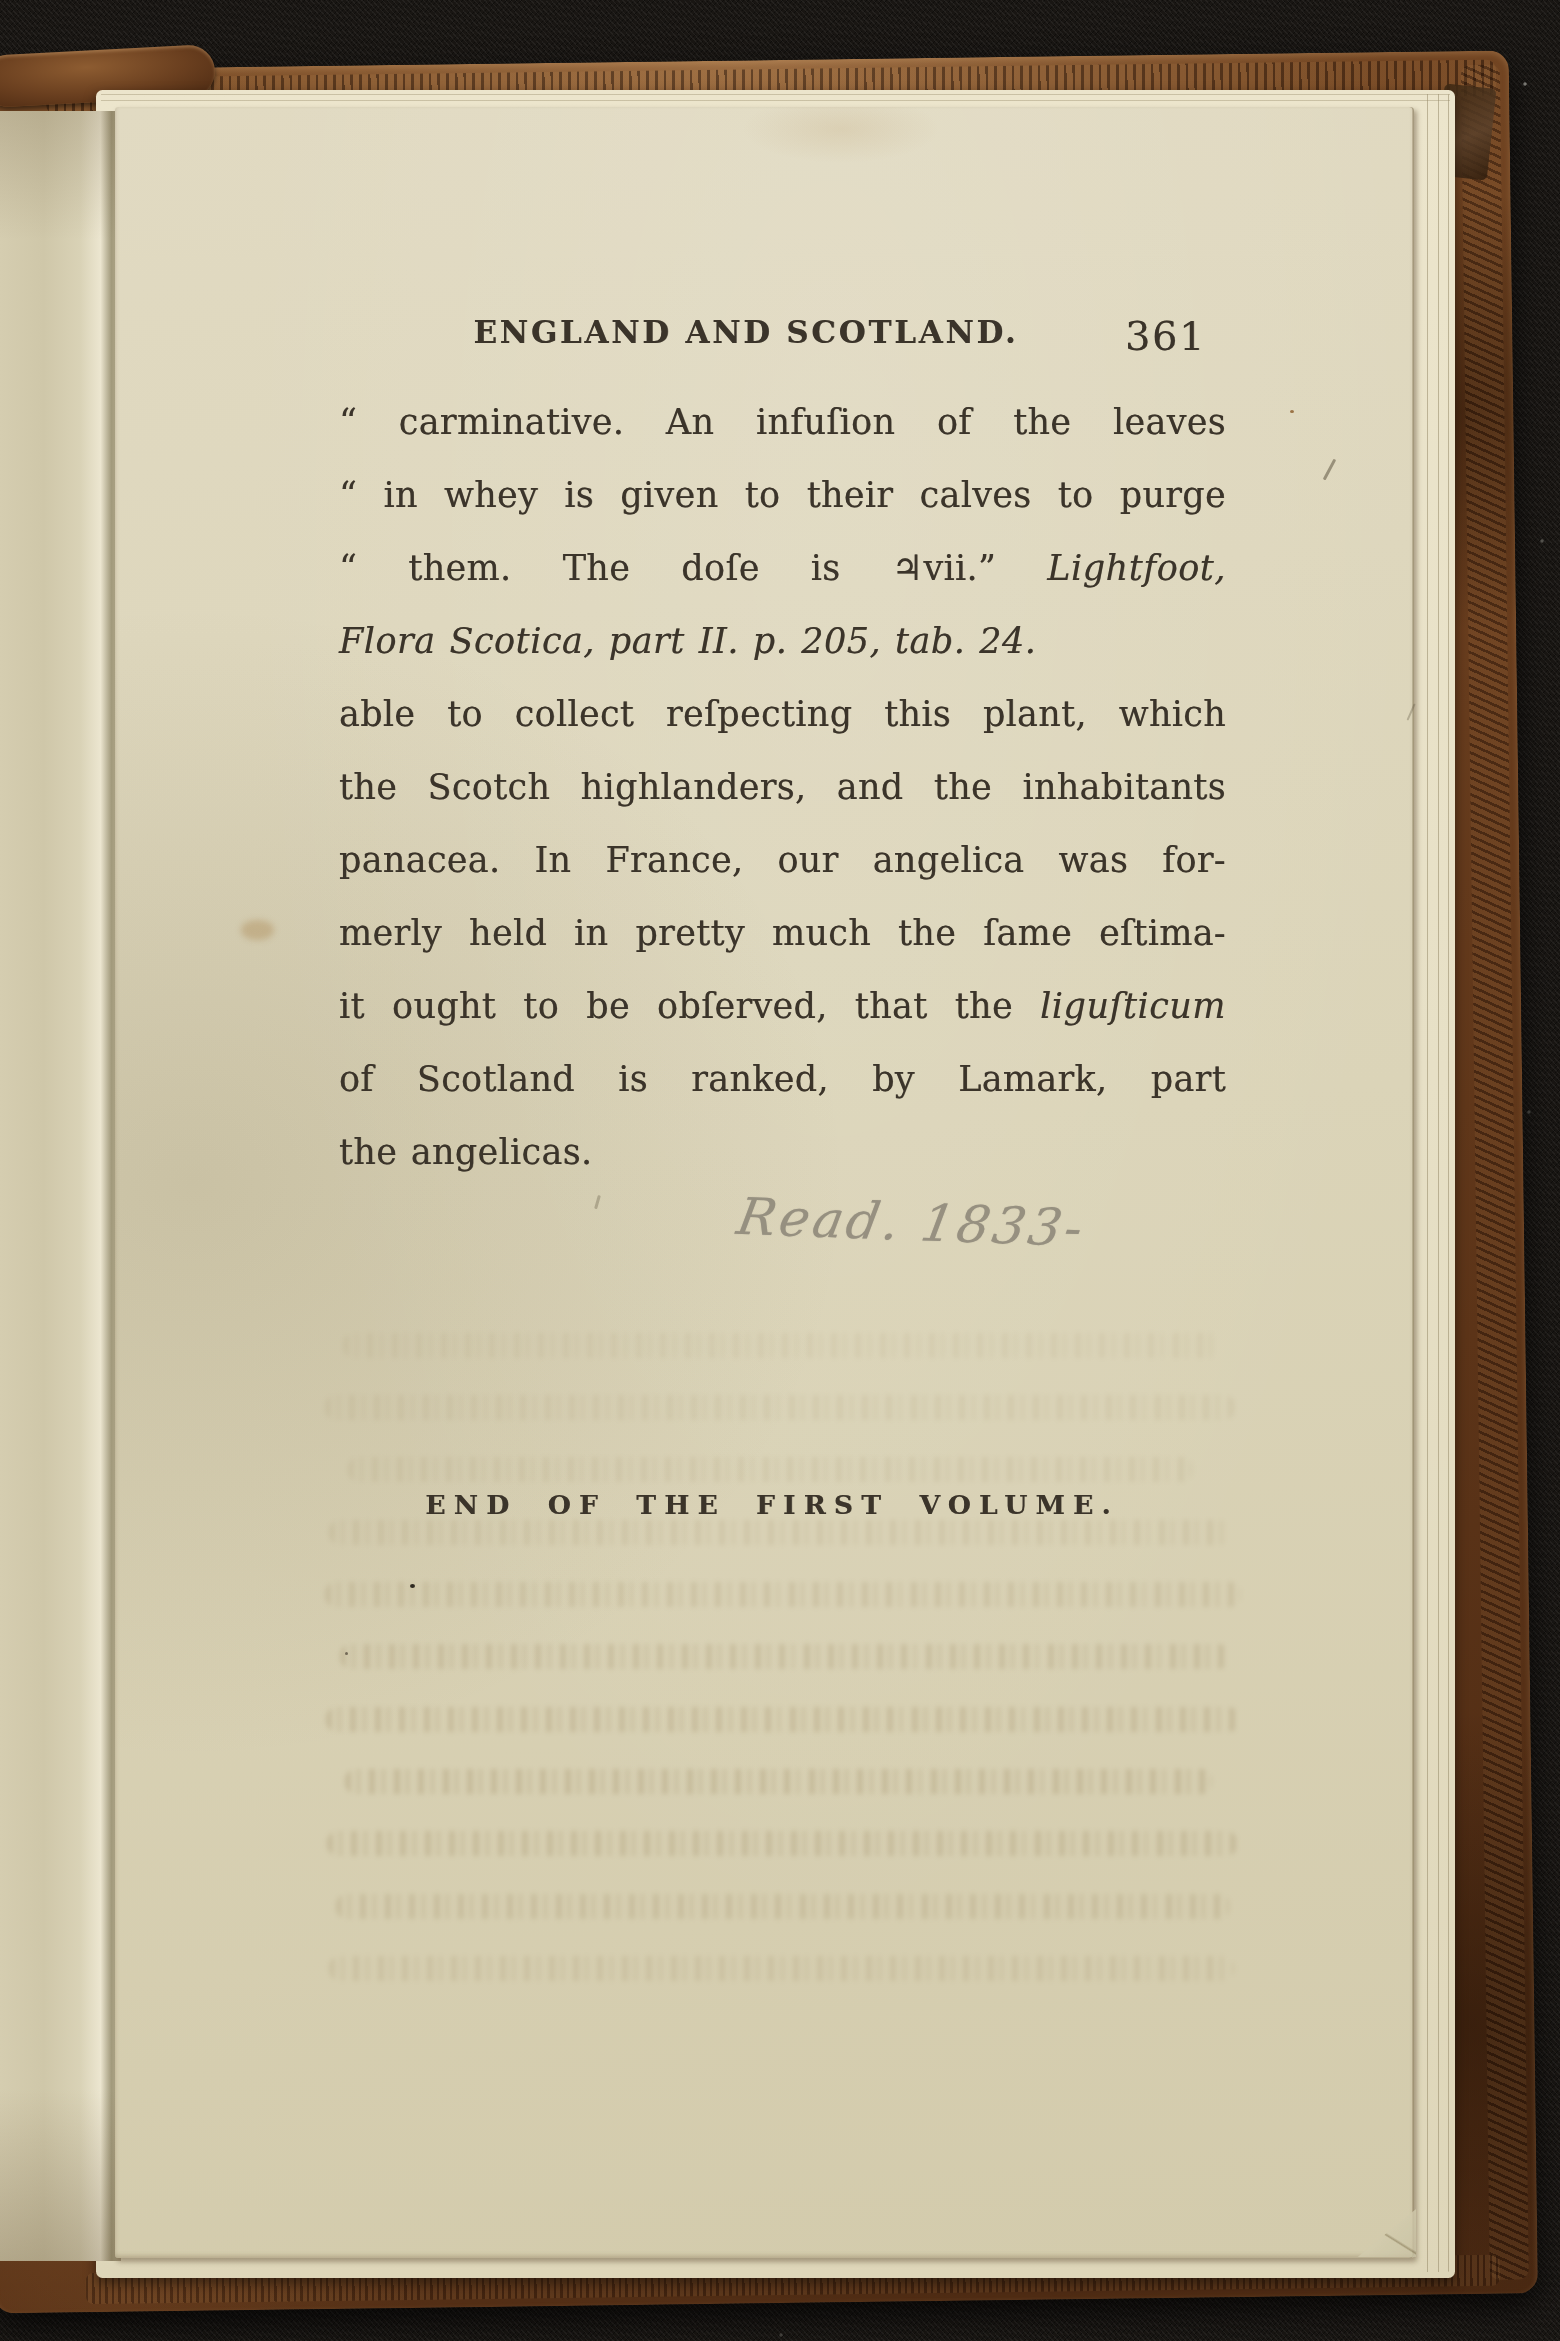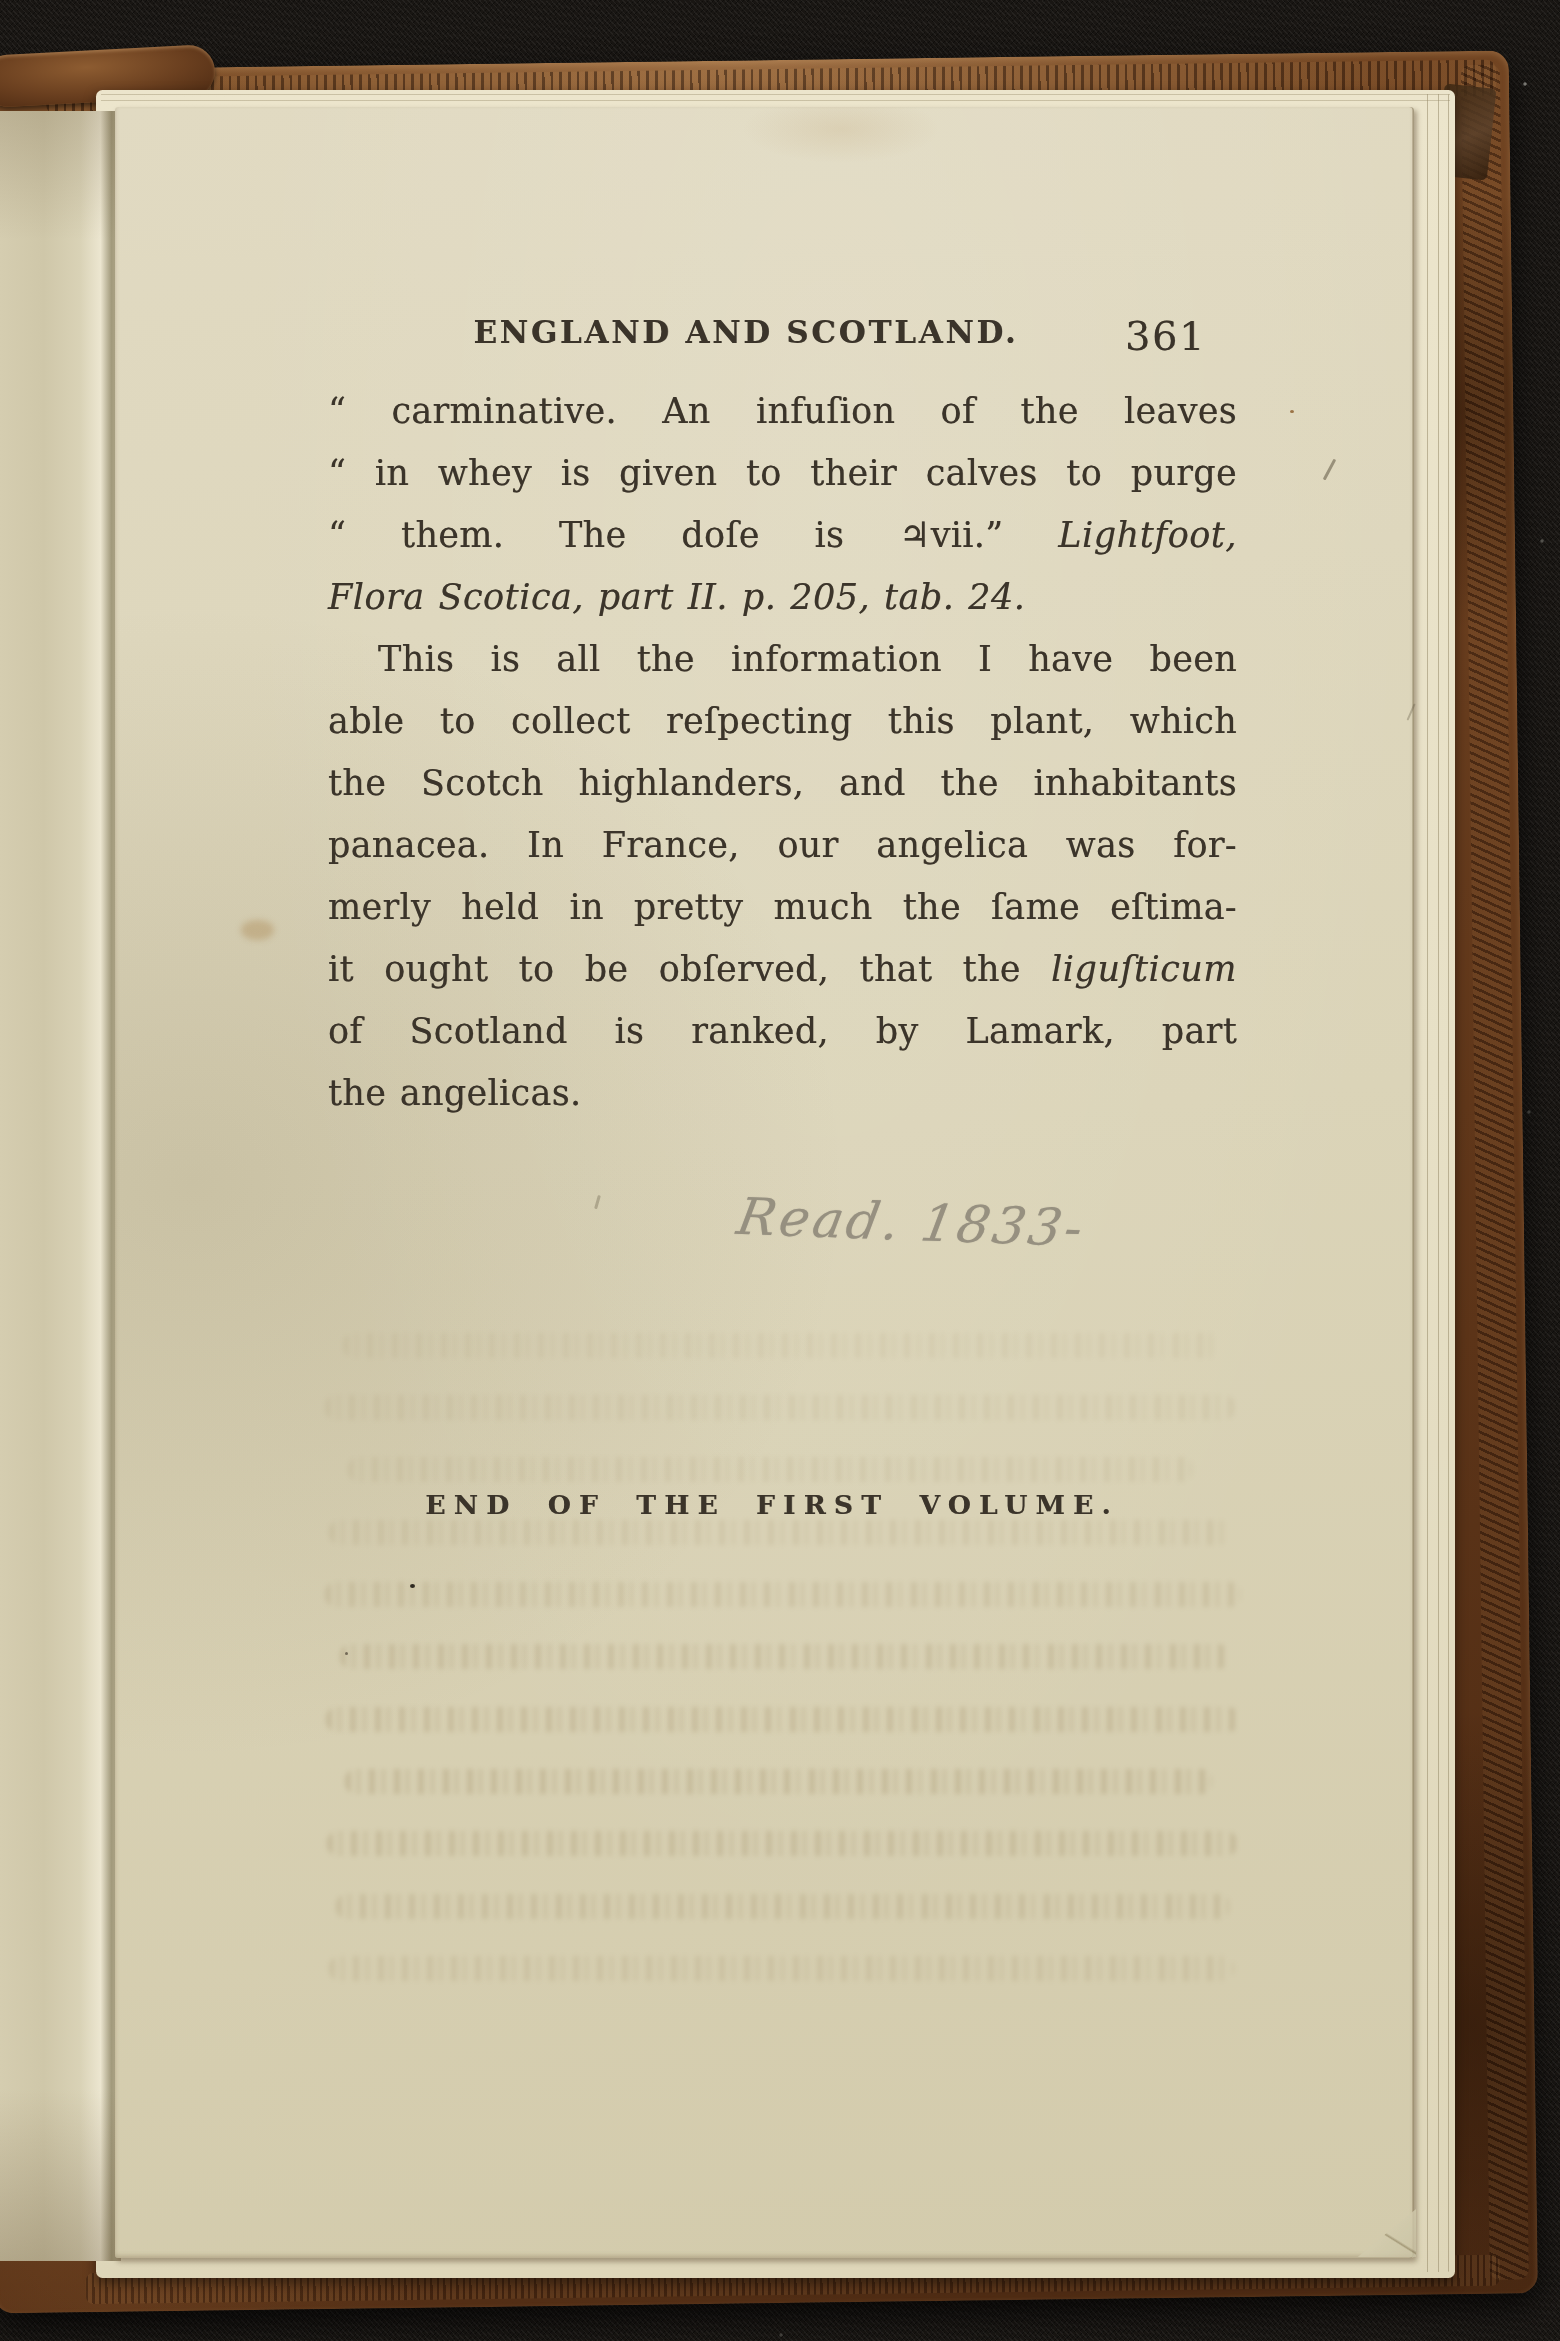--- a/index.html
+++ b/index.html
@@ -83,21 +83,21 @@
     box-shadow:2.2px 3.3px 5.4px rgba(70,50,25,.38), inset -1.6px 0 0 rgba(110,95,65,.45), inset 0 -2.2px 4.3px rgba(110,90,55,.30);
     color:#3b342a;}
   
   .header{position:absolute;top:207px;left:0;width:100%;height:38px;}
   .title{position:absolute;left:631px;transform:translateX(-50%);white-space:nowrap;
     font-size:31px;letter-spacing:2.7px;font-weight:bold;
     text-shadow:0.3px 0.3px 0.4px rgba(58,50,40,.5);}
   .pagenum{position:absolute;left:1010px;top:-1.1px;font-size:40px;letter-spacing:1.6px;
     text-shadow:0.3px 0.3px 0.4px rgba(58,50,40,.5);}
   .body{position:absolute;top:271px;left:208px;width:919px;font-size:35px;}
-  .body p{margin:5px;height:57px;line-height:57px;white-space:nowrap;
+  .body p{margin:16px;height:57px;line-height:57px;white-space:nowrap;
     text-align:justify;text-align-last:justify;letter-spacing:0.3px;word-spacing:2.2px;
     text-shadow:0.3px 0.4px 0.5px rgba(58,50,40,.45), -0.2px -0.1px 0.3px rgba(58,50,40,.25);}
   .body p.no-j{text-align:center;text-align-last:left;}
   .body p.indent{text-indent:50px;}
   .it{font-style:italic;letter-spacing:0.5px;}
   .note{
     position:absolute;left:623px;top:1086px;white-space:nowrap;
     font-style:italic;font-size:51px;letter-spacing:3.3px;color:#8b8577;opacity:.85;
     transform:rotate(2deg) skewX(-8deg);
     text-shadow:0 0 1.1px rgba(139,133,119,.5);}
@@ -155,21 +155,20 @@
     <div class="header">
       <div class="title">ENGLAND AND SCOTLAND.</div>
       <div class="pagenum">361</div>
     </div>
 
     <div class="body">
       <p class="line"><span class="seg">“ carminative.  An infuſion of the leaves</span></p>
       <p class="line"><span class="seg">“ in whey is given to their calves to purge</span></p>
       <p class="line"><span class="seg">“ them.  The doſe is ♃vii.”  </span><span class="seg it">Lightfoot,</span></p>
       <p class="line no-j"><span class="seg it">Flora Scotica, part II. p. 205, tab. 24.</span></p>
-      <p class="line indent"><span class="seg">This is all the information I have been</span></p>
       <p class="line"><span class="seg">able to collect reſpecting this plant, which</span></p>
       <p class="line"><span class="seg">the Scotch highlanders, and the inhabitants</span></p>
       <p class="line"><span class="seg">panacea.  In France, our angelica was for-</span></p>
       <p class="line"><span class="seg">merly held in pretty much the ſame eſtima-</span></p>
       <p class="line"><span class="seg">it ought to be obſerved, that the </span><span class="seg it">liguſticum</span></p>
       <p class="line"><span class="seg">of Scotland is ranked, by Lamark, part</span></p>
       <p class="line no-j"><span class="seg">the angelicas.</span></p>
     </div>
 
     <div class="note">Read. 1833-</div>

